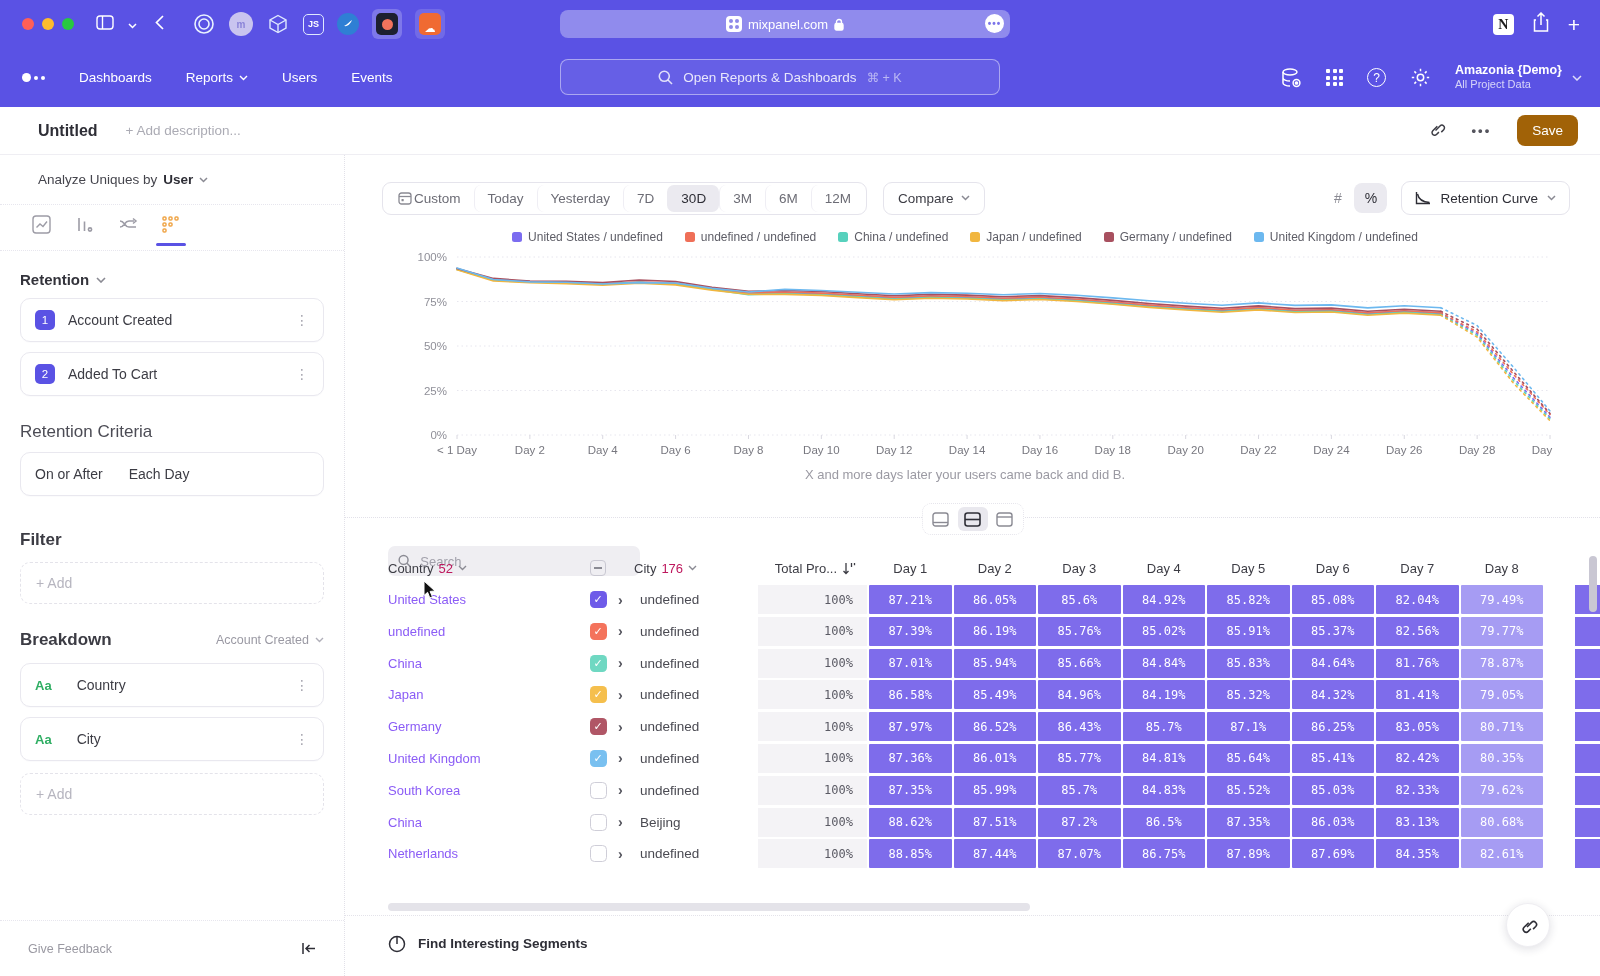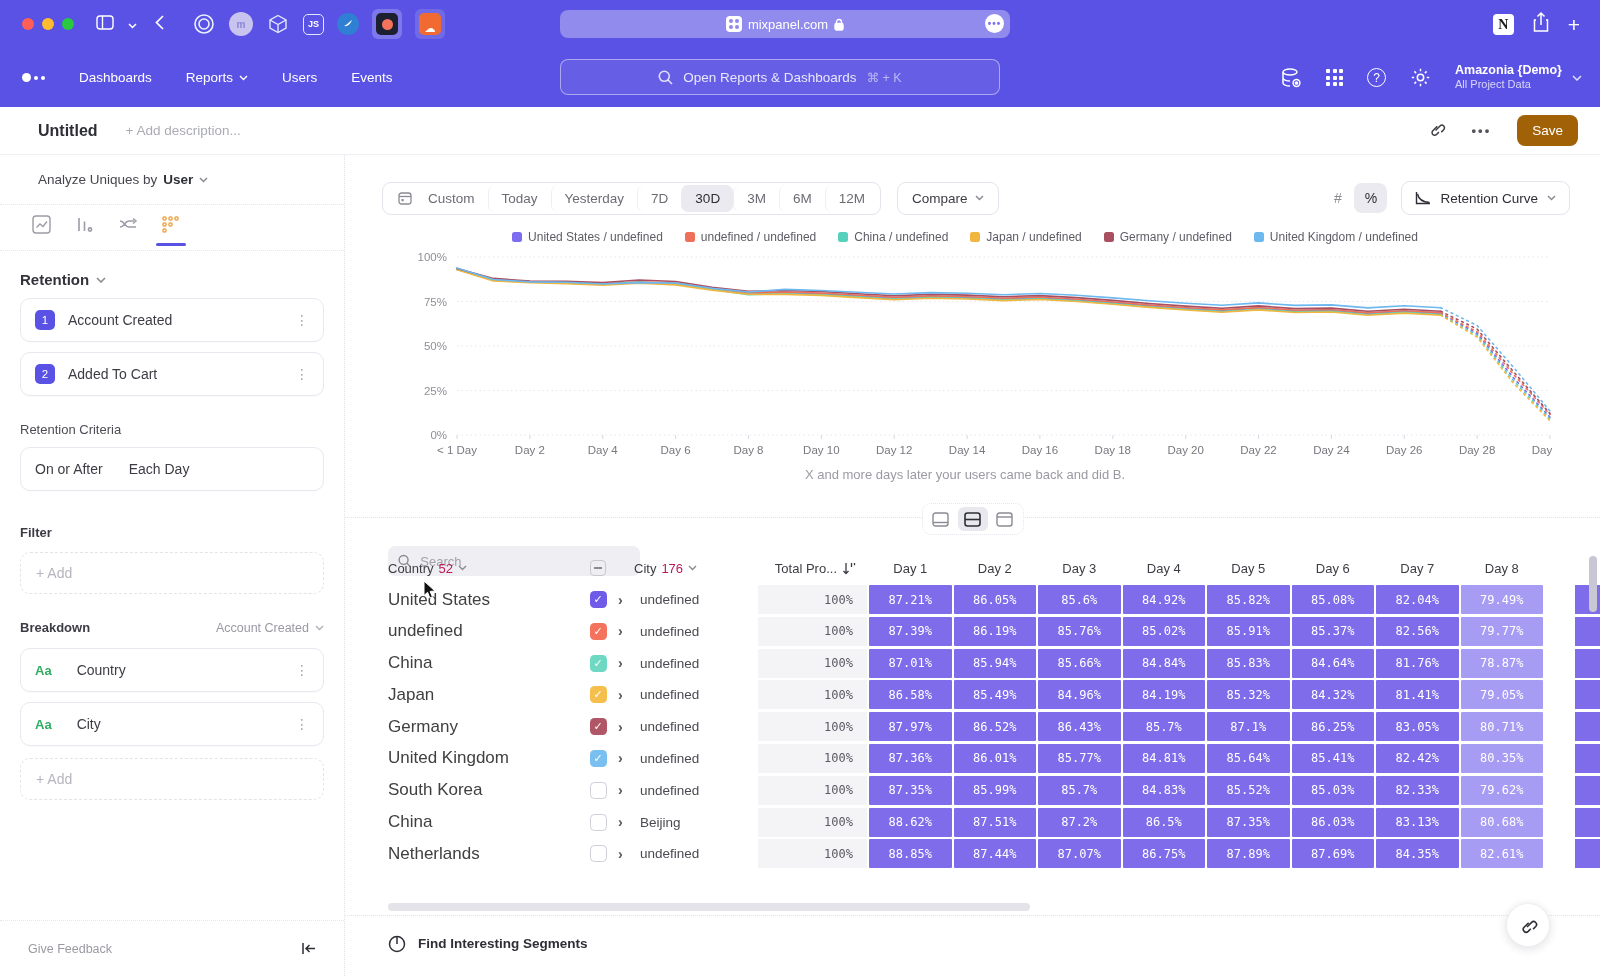--- a/index.html
+++ b/index.html
@@ -58,34 +58,34 @@
   .sb-tabs { height:46px; display:flex; align-items:flex-start; padding-top:10px; border-bottom:1px dotted #e7e6ee; }
   .sb-tab { width:43px; display:flex; flex-direction:column; align-items:center; gap:9px; cursor:pointer; }
   .sb-tab .ul { width:30px; height:3px; border-radius:2px; background:transparent; }
   .sb-tab.active .ul { background:#5a52e4; }
   .sb-inner { padding:0 20px; }
   .sb-h { display:flex; align-items:center; gap:7px; font-size:15px; color:#33333b; font-weight:bold; margin-top:20px; }
   .card { height:44px; border:1px solid #e9e8ef; border-radius:10px; display:flex; align-items:center; padding:0 14px; margin-top:10px; background:#fff; box-shadow:0 1px 1px rgba(40,40,80,.02); }
   .stepnum { width:20px; height:20px; border-radius:5px; background:#5a52e4; color:#fff; font-size:11.5px; display:flex; align-items:center; justify-content:center; margin-right:13px; }
   .card .lbl { font-size:14px; color:#3c3c44; flex:1; }
   .kebab { color:#a7a6b0; font-size:14px; cursor:pointer; font-family:"DejaVu Sans",sans-serif; }
-  .seclabel { font-size:13px; color:#4c4c55; margin-top:26px; }
+  .seclabel { font-size:17px; color:#4c4c55; margin-top:26px; }
   .seclabel.bold { font-weight:bold; color:#3c3c44; }
   .addbox { height:42px; border:1.5px dashed #e4e3ea; border-radius:10px; display:flex; align-items:center; padding:0 15px; color:#b6b5bf; font-size:14px; margin-top:12px; cursor:pointer; }
   .bd-head { display:flex; align-items:center; justify-content:space-between; margin-top:26px; }
   .bd-ev { font-size:12.5px; color:#9a99a3; display:flex; align-items:center; gap:6px; }
   .aa { color:#2fae63; font-weight:bold; font-size:13px; margin-right:25px; }
   .sb-foot { position:absolute; bottom:0; left:0; width:100%; height:56px; border-top:1px dotted #e7e6ee; display:flex; align-items:center; justify-content:space-between; padding:0 28px; }
   .sb-foot span { color:#9a99a2; font-size:12.5px; }
 
   
   .main { position:relative; flex:1; height:100%; }
   .controls { position:absolute; top:26px; left:37px; right:30px; display:flex; align-items:center; }
   .rangegrp { display:flex; border:1px solid #e5e4ec; border-radius:9px; height:33px; align-items:center; padding:0 2px; }
-  .range { display:flex; align-items:center; gap:16px; padding:0 13px; height:27px; font-size:13.5px; color:#6c6c75; border-left:1px solid #efeef4; cursor:pointer; border-radius:7px; }
+  .range { display:flex; align-items:center; gap:2px; padding:0 13px; height:27px; font-size:13.5px; color:#6c6c75; border-left:1px solid #efeef4; cursor:pointer; border-radius:7px; }
   .range:first-child { border-left:none; }
   .range.active { background:#ebeaf0; color:#2e2e36; border-left-color:transparent; }
   .compare { margin-left:16px; border:1px solid #e5e4ec; border-radius:9px; height:33px; display:flex; align-items:center; gap:8px; padding:0 14px; font-size:13.5px; color:#3c3c44; cursor:pointer; }
   .ctrl-right { margin-left:auto; display:flex; align-items:center; gap:14px; }
   .unitgrp { display:flex; border-radius:8px; overflow:hidden; height:30px; }
   .unit { width:33px; display:flex; align-items:center; justify-content:center; font-size:14px; color:#8a8a93; cursor:pointer; }
   .unit.active { background:#ebeaf0; color:#2e2e36; border-radius:8px; }
   .charttype { border:1px solid #e5e4ec; border-radius:9px; height:34px; display:flex; align-items:center; gap:9px; padding:0 13px; font-size:13.5px; color:#2e2e36; cursor:pointer; }
 
   .legend { position:absolute; top:75px; left:30px; width:1180px; display:flex; justify-content:center; gap:22px; }
@@ -104,21 +104,21 @@
   .searchbox input { border:none; background:transparent; outline:none; font-size:13px; color:#3c3c44; width:220px; font-family:"Liberation Sans",sans-serif; }
   .searchbox input::placeholder { color:#a2a1ab; }
 
   .trow { position:relative; display:grid; grid-template-columns:190px 40px 22px 118px 110px repeat(8, 84.5px); margin-left:43px; align-items:center; }
   .thead { height:34px; margin-top:396px; }
   .thead .hc { font-size:13px; color:#3c3c44; display:flex; align-items:center; gap:5px; }
   .hc .cnt { color:#be185d; }
   .hc.right { justify-content:flex-end; padding-right:12px; }
   .hc.center { justify-content:center; }
   .tbody .trow { margin-bottom:2.8px; }
-  .c-country { font-size:17px; color:#404040; }
+  .c-country { font-size:13px; color:#8b5cf6; }
   .c-check { display:flex; justify-content:center; }
   .cb { width:17px; height:17px; border-radius:4.5px; display:flex; align-items:center; justify-content:center; color:#fff; font-size:11px; font-family:"DejaVu Sans",sans-serif; }
   .cb.off { border:1.5px solid #cfced8; background:#fff; }
   .c-chev { color:#55555e; font-size:14px; font-weight:bold; cursor:pointer; }
   .c-city { font-size:13.5px; color:#4a4a52; }
   .c-total { background:#f4f3f6; height:29px; display:flex; align-items:center; justify-content:flex-end; padding-right:14px; font-family:"DejaVu Sans Mono",monospace; font-size:12px; color:#5a5a64; margin-right:1px; }
   .dcell { background:#7e6ceb; height:29px; margin:0 1px; display:flex; align-items:center; justify-content:center; color:#fff; font-family:"DejaVu Sans Mono",monospace; font-size:12px; border-radius:1px; }
   .dcell.d8 { background:#a69cf3; }
   .sliver { position:absolute; left:1187px; top:0; width:25px; height:29px; background:#7e6ceb; }
   .hsliver { position:absolute; left:1187px; top:8px; width:25px; height:18px; }

